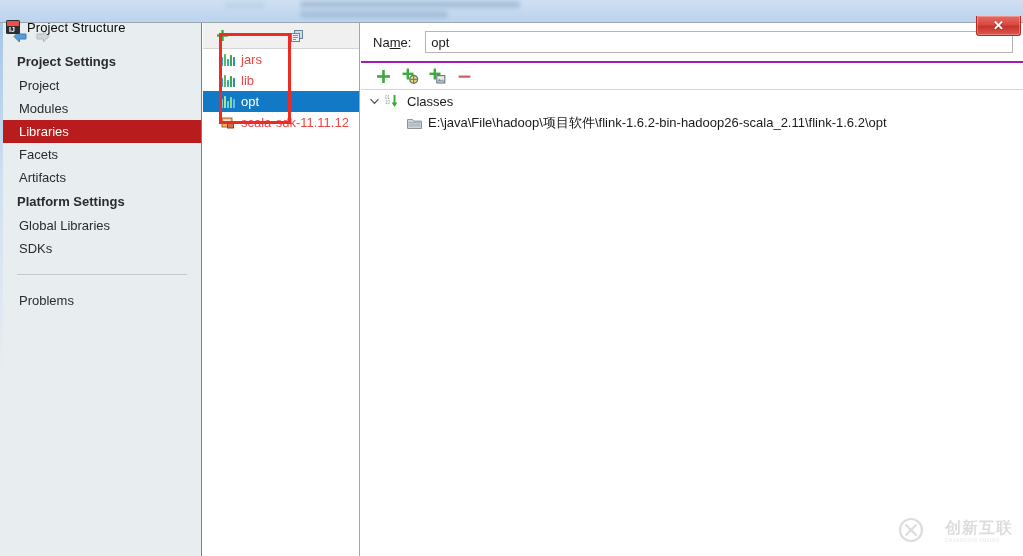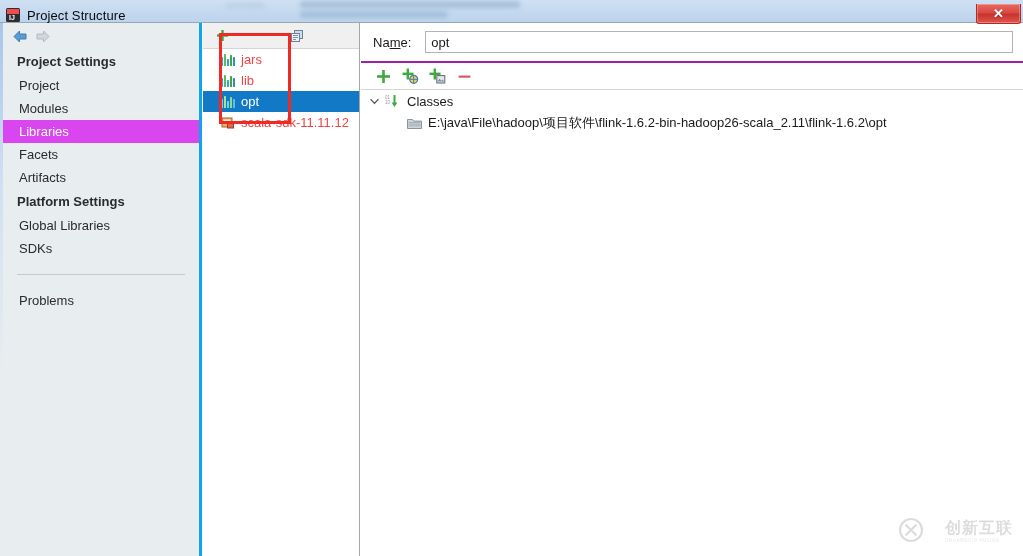--- a/index.html
+++ b/index.html
@@ -48,21 +48,21 @@
     width: 40px; height: 5px;
     background: #9fb8d2;
     opacity: .35;
     filter: blur(2.5px);
     border-radius: 3px;
   }
 
   
   .titlebar {
     position: absolute;
-    left: 0; top: 4px;
+    left: 0; top: 16px;
     width: 1023px; height: 22px;
     display: flex;
     align-items: center;
     background: transparent;
     z-index: 5;
   }
   .title-icon {
     width: 16px; height: 16px;
     margin-left: 5px;
     margin-right: 6px;
@@ -105,21 +105,21 @@
     background: #ffffff;
     border-top: 1px solid #9aa6b0;
   }
 
   
   .sidebar {
     position: absolute;
     left: 0; top: 0;
     width: 202px; height: 534px;
     background: #e8edef;
-    border-right: 3px solid #0ea5e9;
+    border-right: 1px solid #0ea5e9;
     box-sizing: border-box;
   }
   .sidebar-scroll-hint {
     position: absolute;
     left: 0; top: 0;
     width: 3px; height: 534px;
     background: linear-gradient(180deg, #a8c6e8 0%, #cfe0f2 30%, #e8edef 65%, #e8edef 100%);
   }
   .nav-row {
     height: 26px;
@@ -143,21 +143,21 @@
   .sidebar-item {
     height: 23px;
     display: flex;
     align-items: center;
     padding-left: 19px;
     font-size: 13px;
     color: #2b2b2b;
     cursor: pointer;
   }
   .sidebar-item.selected {
-    background: #d946ef;
+    background: #b91c1c;
     color: #ffffff;
   }
   .sidebar-sep {
     height: 1px;
     background: #c3cace;
     margin: 14px 14px 14px 17px;
   }
 
   
   .tree-panel {

